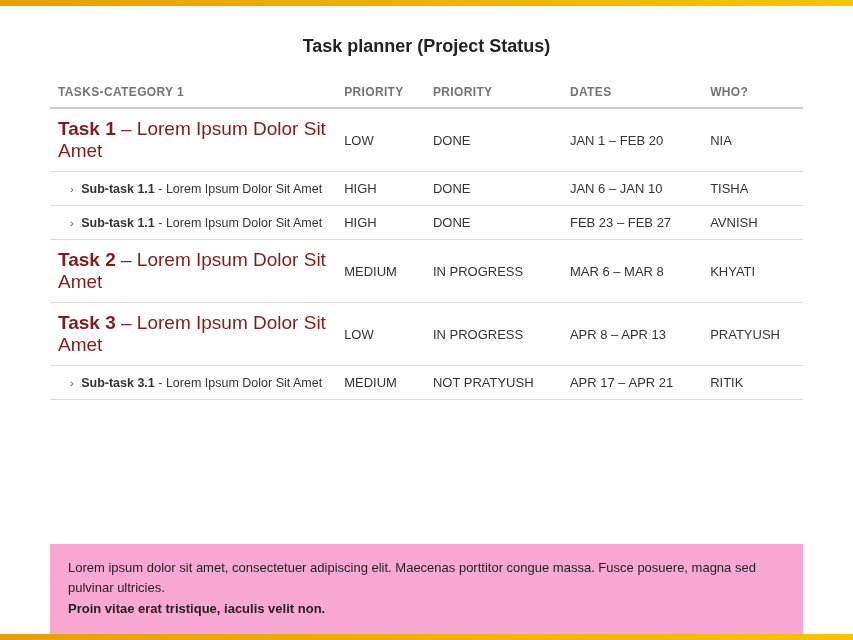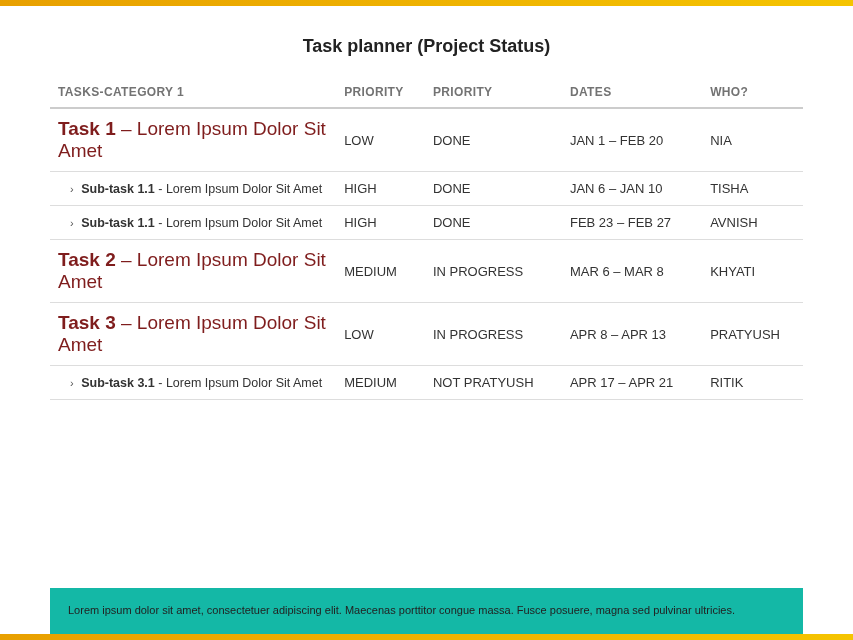--- a/index.html
+++ b/index.html
@@ -104,24 +104,24 @@
     }
 
     .chevron {
       display: inline-block;
       margin-right: 4px;
       color: #555;
       font-size: 11px;
     }
 
     .footer-box {
-      background: #14b8a6;
+      background: #f9a8d4;
       margin: 14px 0 0 0;
       padding: 14px 18px 14px 18px;
-      font-size: 11px;
+      font-size: 13px;
       color: #222;
       line-height: 1.6;
     }
 
     .footer-box .bold-line {
       font-weight: 700;
     }
 
     .bottom-bar {
       height: 6px;
@@ -192,18 +192,19 @@
               <td>NOT PRATYUSH</td>
               <td>APR 17 – APR 21</td>
               <td>RITIK</td>
             </tr>
           </tbody>
       </table>
     </div>
 
     <div class="footer-box">
       <span>Lorem ipsum dolor sit amet, consectetuer adipiscing elit. Maecenas porttitor congue massa. Fusce posuere, magna sed pulvinar ultricies.</span><br>
+      <span class="bold-line">Proin vitae erat tristique, iaculis velit non.</span>
     </div>
 
   </div>
 
   <div class="bottom-bar"></div>
 </div>
 
 </body></html>

